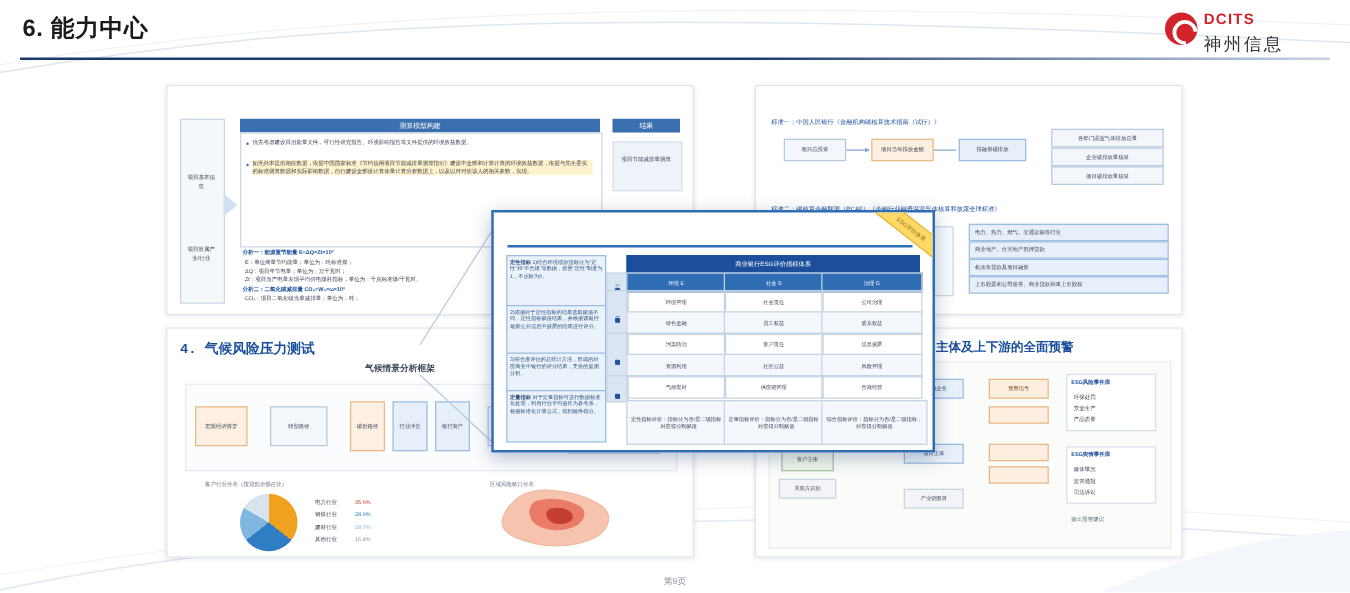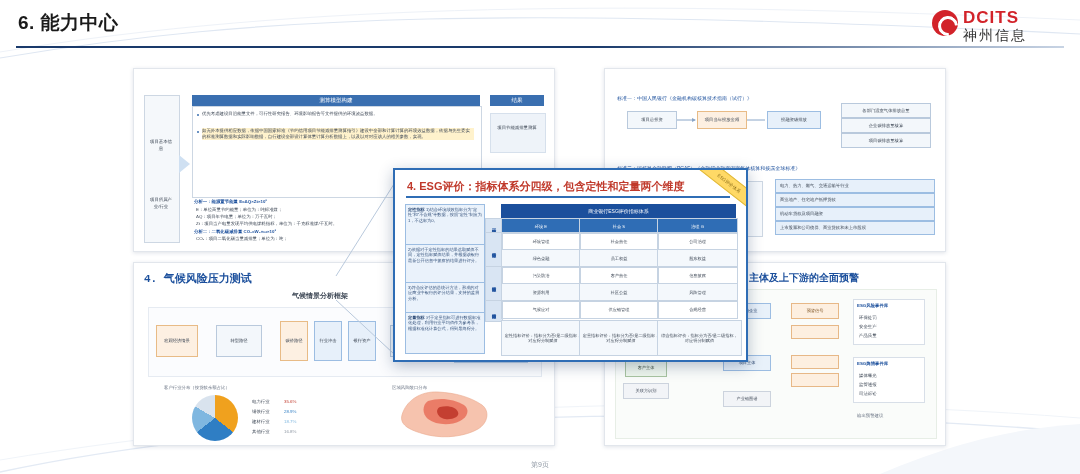--- a/index.html
+++ b/index.html
@@ -31,21 +31,21 @@
   .logo-mark{
     position:absolute;left:0;top:2px;width:26px;height:26px;border-radius:50%;
     background:#d2232a;
   }
   .logo-mark:after{
     content:"";position:absolute;left:6px;top:6px;width:14px;height:14px;
     border-radius:50%;border:3px solid #fff;border-right-color:transparent;
     transform:rotate(40deg);
   }
   .logo-text{
-    position:absolute;left:31px;top:0px;font-size:17px;font-weight:bold;
+    position:absolute;left:31px;top:0px;font-size:12px;font-weight:bold;
     color:#d2232a;letter-spacing:1px;
   }
   .logo-sub{
     position:absolute;left:31px;top:19px;font-size:14px;color:#333;letter-spacing:2px;
   }
 
   
   .card{
     position:absolute;background:#fff;border:1px solid #e2e6ec;
     box-shadow:0 1px 4px rgba(30,50,90,.14);
@@ -278,21 +278,20 @@
   </div>
 
   <div class="leader" style="left:330px;top:180px;width:80px;height:180px;">
     <svg width="80" height="180" viewBox="0 0 80 180">
       <path d="M64,4 L6,96" stroke="#b9c9dc" stroke-width="1" fill="none"></path>
       <path d="M64,174 L6,120" stroke="#b9c9dc" stroke-width="1" fill="none"></path>
     </svg>
   </div>
 
   <div class="card" id="card-esg">
-    <div class="esg-title">4. ESG评价：指标体系分四级，包含定性和定量两个维度</div>
     <div class="esg-underline"></div>
     <div class="ribbon">ESG评价体系</div>
 
     <div class="esg-note" style="left:10px;top:34px;width:74px;height:36px;">
       <b>定性指标</b>
       <span>1)结合环境绩效指标分为“定性”和“不合规”等数据，按照“定性”制度为1，不达标为0。</span>
     </div>
     <div class="esg-note" style="left:10px;top:74px;width:74px;height:34px;">
       <span>2)依据对于定性指标的结果选取赋值不同，定性指标赋值结果，并根据该银行最新公开信息中披露的结果进行评分。</span>
     </div>

